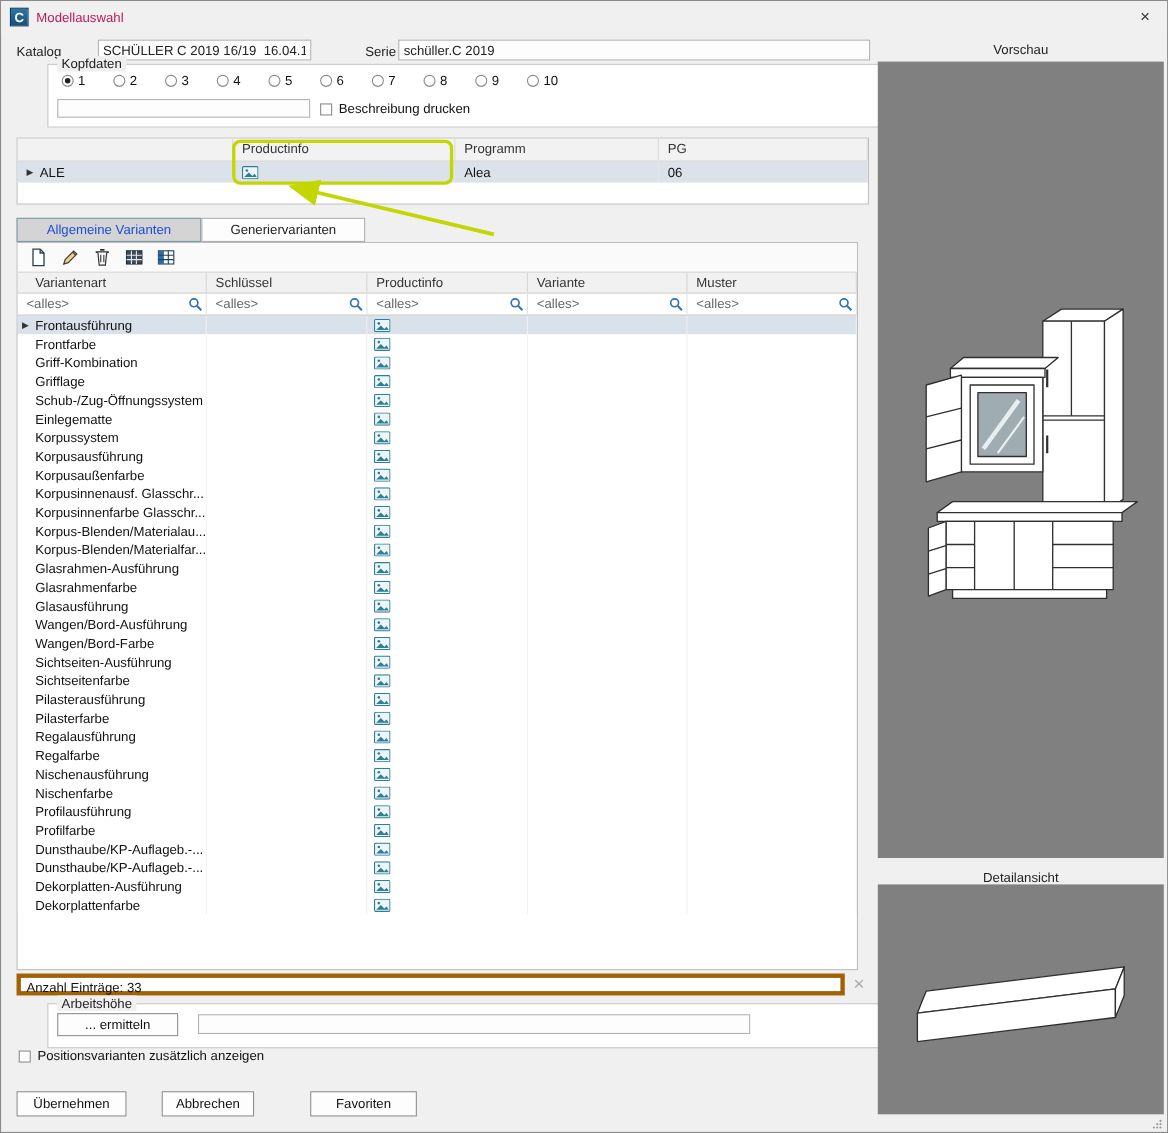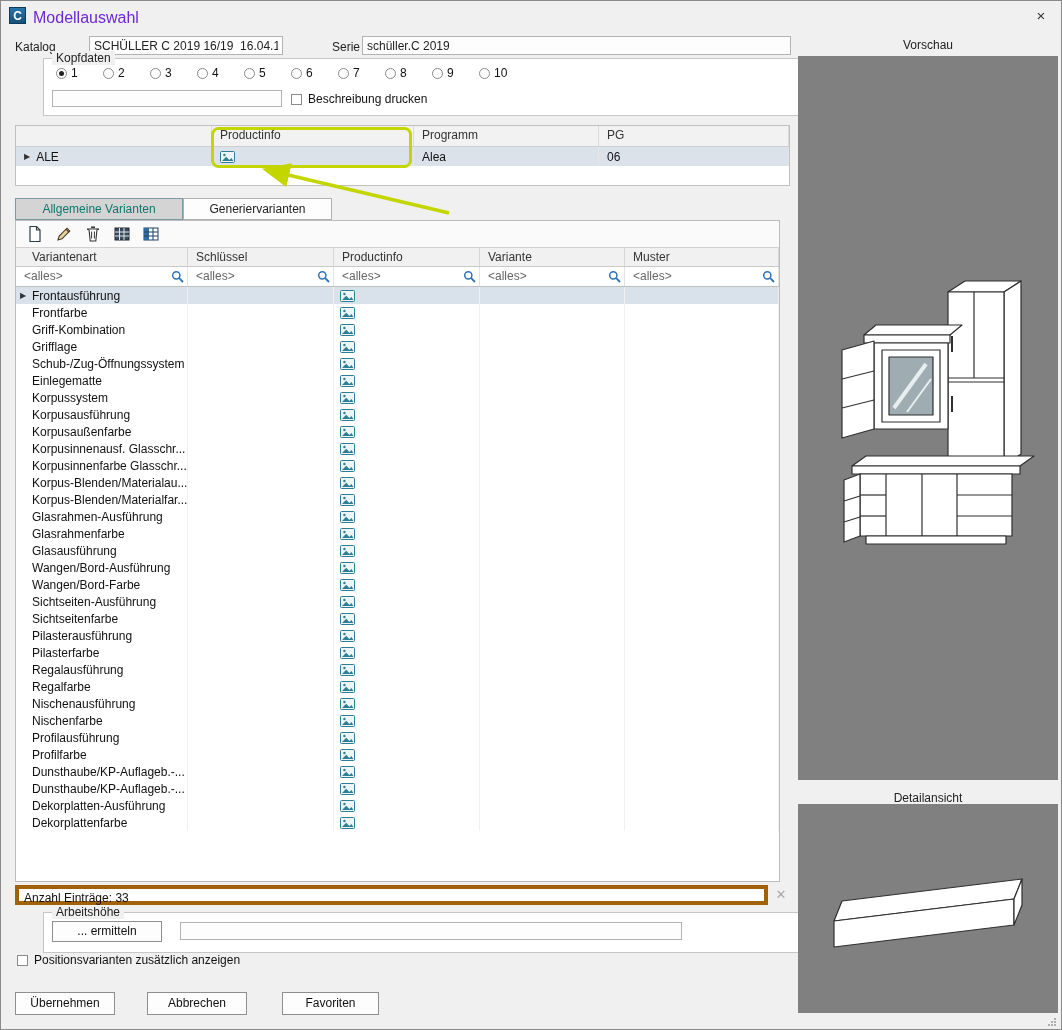--- a/index.html
+++ b/index.html
@@ -6,21 +6,21 @@
   .dialog {
     position:relative; width:1062px; height:1030px; box-sizing:border-box;
     background:#f0f0f0; border:1px solid #8a8a8a; overflow:hidden;
     font-family:"Liberation Sans", sans-serif; font-size:12px; color:#111;
   }
   .abs { position:absolute; }
   
   .titlebar { position:absolute; top:0; left:0; right:0; height:30px; background:#f0f0f0; }
   .app-icon { position:absolute; left:8px; top:6px; width:17px; height:17px; background:linear-gradient(#2a76a8,#174f7a);
     color:#fff; font-weight:bold; font-size:12px; text-align:center; line-height:17px; border:1px solid #0e3a5c; box-sizing:border-box;}
-  .window-title { position:absolute; left:32px; top:8px; color:#6d28d9; font-size:16px; }
+  .window-title { position:absolute; left:32px; top:8px; color:#be185d; font-size:12px; }
   .close-button { position:absolute; right:10px; top:6px; width:20px; height:18px; text-align:center; line-height:18px;
     color:#333; font-size:15px; cursor:pointer; }
   
   .field, input.field {
     position:absolute; box-sizing:border-box; border:1px solid #b3b3b3; background:#fdfdfd;
     font-family:"Liberation Sans",sans-serif; font-size:12px; padding:0 4px; height:19px; line-height:17px; color:#222;
   }
   .lbl { position:absolute; color:#222; }
   
   .gbox { position:absolute; border:1px solid #c6c6c6; background:#fff; box-sizing:border-box;margin-left:28px; }
@@ -34,21 +34,21 @@
   
   .model-table { position:absolute; left:14px; top:124px; width:775px; height:61px; background:#fff; border:1px solid #c0c0c0; box-sizing:border-box; overflow:hidden; }
   .mt-head { display:grid; grid-template-columns:196px 202px 185px 1fr; height:20px; background:#f2f2f2; border-bottom:1px solid #cfcfcf; }
   .mt-head > div { border-right:1px solid #dadada; line-height:19px; padding-left:8px; color:#333; }
   .mt-row { display:grid; grid-template-columns:196px 202px 185px 1fr; height:19px; background:#dbe2ea; }
   .mt-row > div { display:flex; align-items:center; border-right:1px solid #e6e6e6; padding-left:8px; overflow:hidden; }
   .sel-arrow { font-size:8px; color:#333; margin-right:6px; }
   
   .tabs { position:absolute; left:14px; top:197px; height:22px; display:flex; }
   .tab { box-sizing:border-box; height:22px; line-height:20px; text-align:center; border:1px solid #b0b0b0; background:#fdfdfd; color:#222; cursor:pointer; }
-  .tab.active { background:#d4d4d4; border-color:#7c9aa6; color:#0f766e; }
+  .tab.active { background:#d4d4d4; border-color:#7c9aa6; color:#1d4ed8; }
   
   .variants-panel { position:absolute; left:14px; top:219px; width:765px; height:662px; background:#fff; border:1px solid #bcbcbc; box-sizing:border-box; overflow:hidden; }
   .vtoolbar { height:27px; background:#fafafa; border-bottom:1px solid #d2d2d2; display:flex; align-items:center; gap:7px; padding:0 8px; box-sizing:border-box; }
   .tool-btn { width:22px; height:21px; display:flex; align-items:center; justify-content:center; cursor:pointer; }
   .vhead { display:grid; grid-template-columns:172px 146px 146px 145px 1fr; height:18px; background:#f1f1f1; border-bottom:1px solid #c9c9c9; }
   .vhead > div { border-right:1px solid #d6d6d6; padding-left:8px; line-height:18px; color:#333; overflow:hidden; white-space:nowrap; }
   .vhead > div:first-child { padding-left:16px; }
   .vfilter { display:grid; grid-template-columns:172px 146px 146px 145px 1fr; height:19px; border-bottom:1px solid #bfbfbf; background:#fff; }
   .vfilter > div { position:relative; border-right:1px solid #e3e3e3; color:#666; padding-left:8px; line-height:19px; overflow:hidden; white-space:nowrap; }
   .vfilter svg { position:absolute; right:3px; top:3px; }
@@ -700,21 +700,21 @@
     <div class="btn" style="left:8px; top:8px; width:110px; height:21px; line-height:19px; position:absolute;">... ermitteln</div>
     <input class="field" style="left: 136px; top: 9px; width: 502px; height: 18px;" value="">
   </div>
 
   <div class="abs check-row" style="left:16px; top:952px;justify-content:center;">
     <span class="checkbox"></span>
     <span>Positionsvarianten zusätzlich anzeigen</span>
   </div>
 
   <div class="btn" style="left:14px; top:991px; width:100px; height:23px; line-height:21px;">Übernehmen</div>
-  <div class="btn" style="left:146px; top:991px; width:100px; height:23px; line-height:21px;">Abbrechen</div>
+  <div class="btn" style="left:146px; top:991px; width:84px; height:23px; line-height:21px;">Abbrechen</div>
   <div class="btn" style="left:281px; top:991px; width:97px; height:23px; line-height:21px;">Favoriten</div>
 
   <div class="gray-panel" style="left:797px; top:55px; width:260px; height:724px;">
     <svg class="abs" style="left:12px; top:222px;" width="236" height="276" viewBox="0 0 236 276">
       <g fill="#ffffff" stroke="#2f2f2f" stroke-width="1.2" stroke-linejoin="round">
 
         <polygon points="138,14 194,14 211,3 155,3"></polygon>
         <polygon points="194,14 211,3 211,176 194,188"></polygon>
         <rect x="138" y="14" width="56" height="174"></rect>
         <line x1="138" y1="100" x2="194" y2="100"></line>

